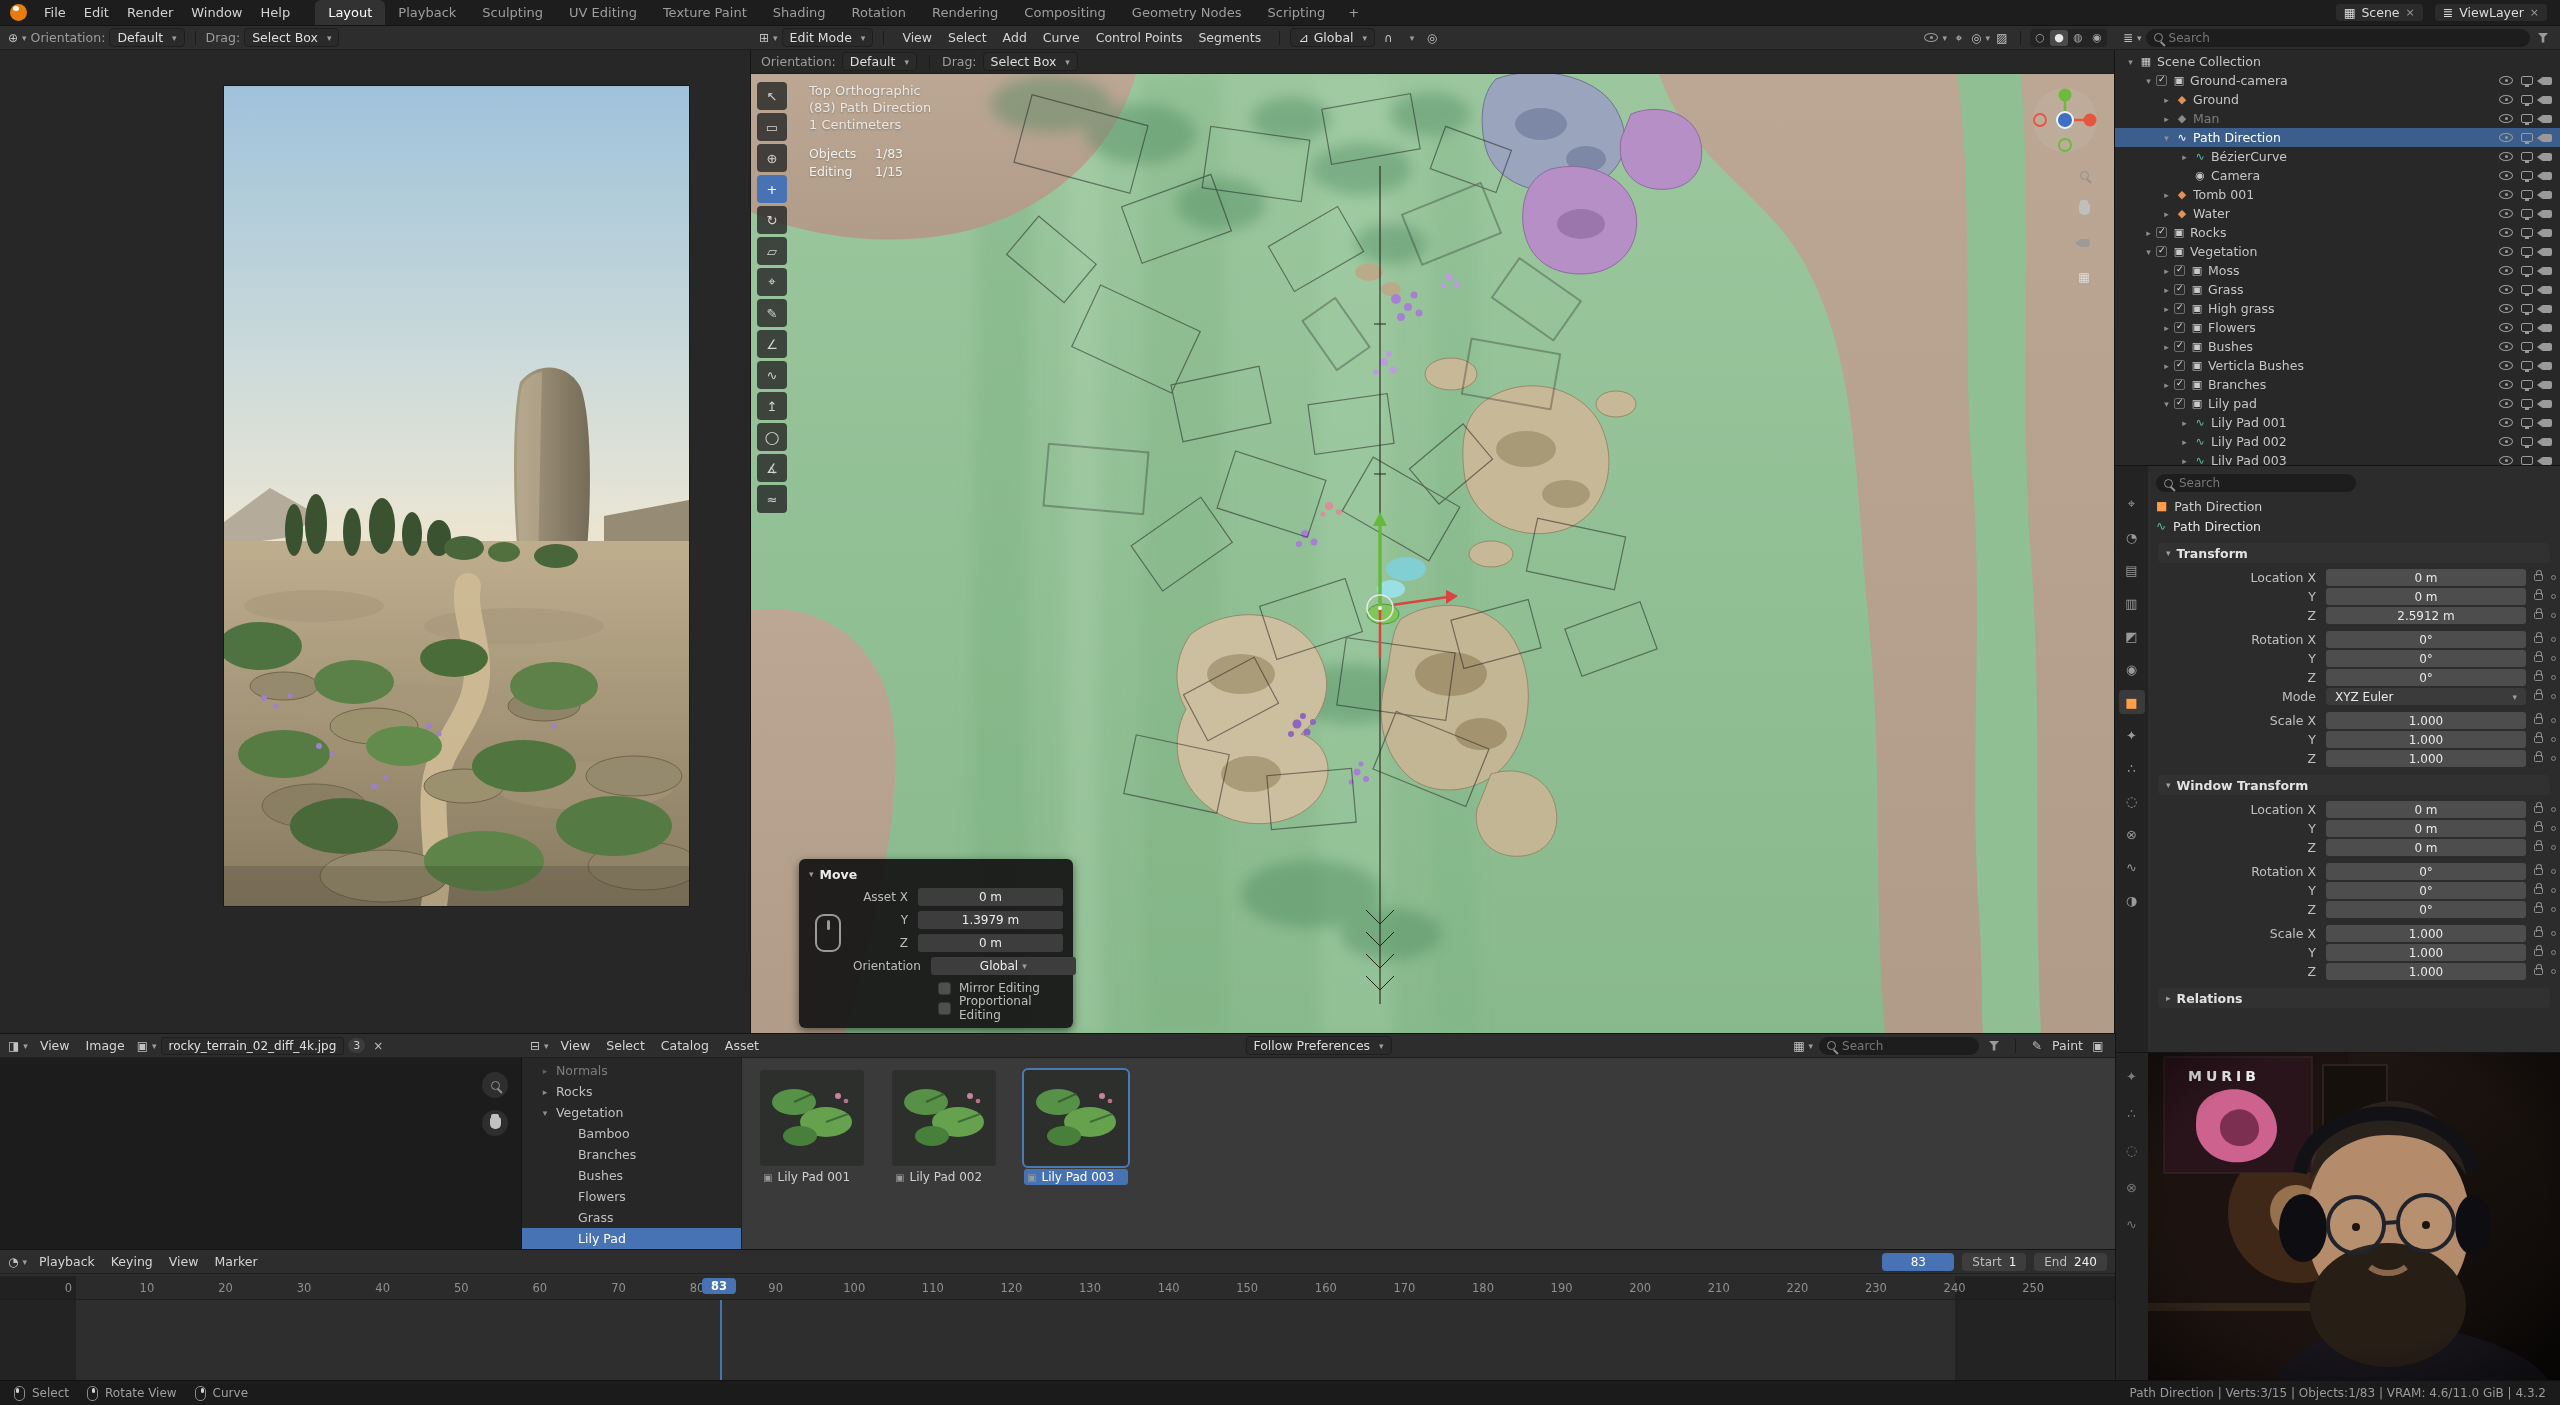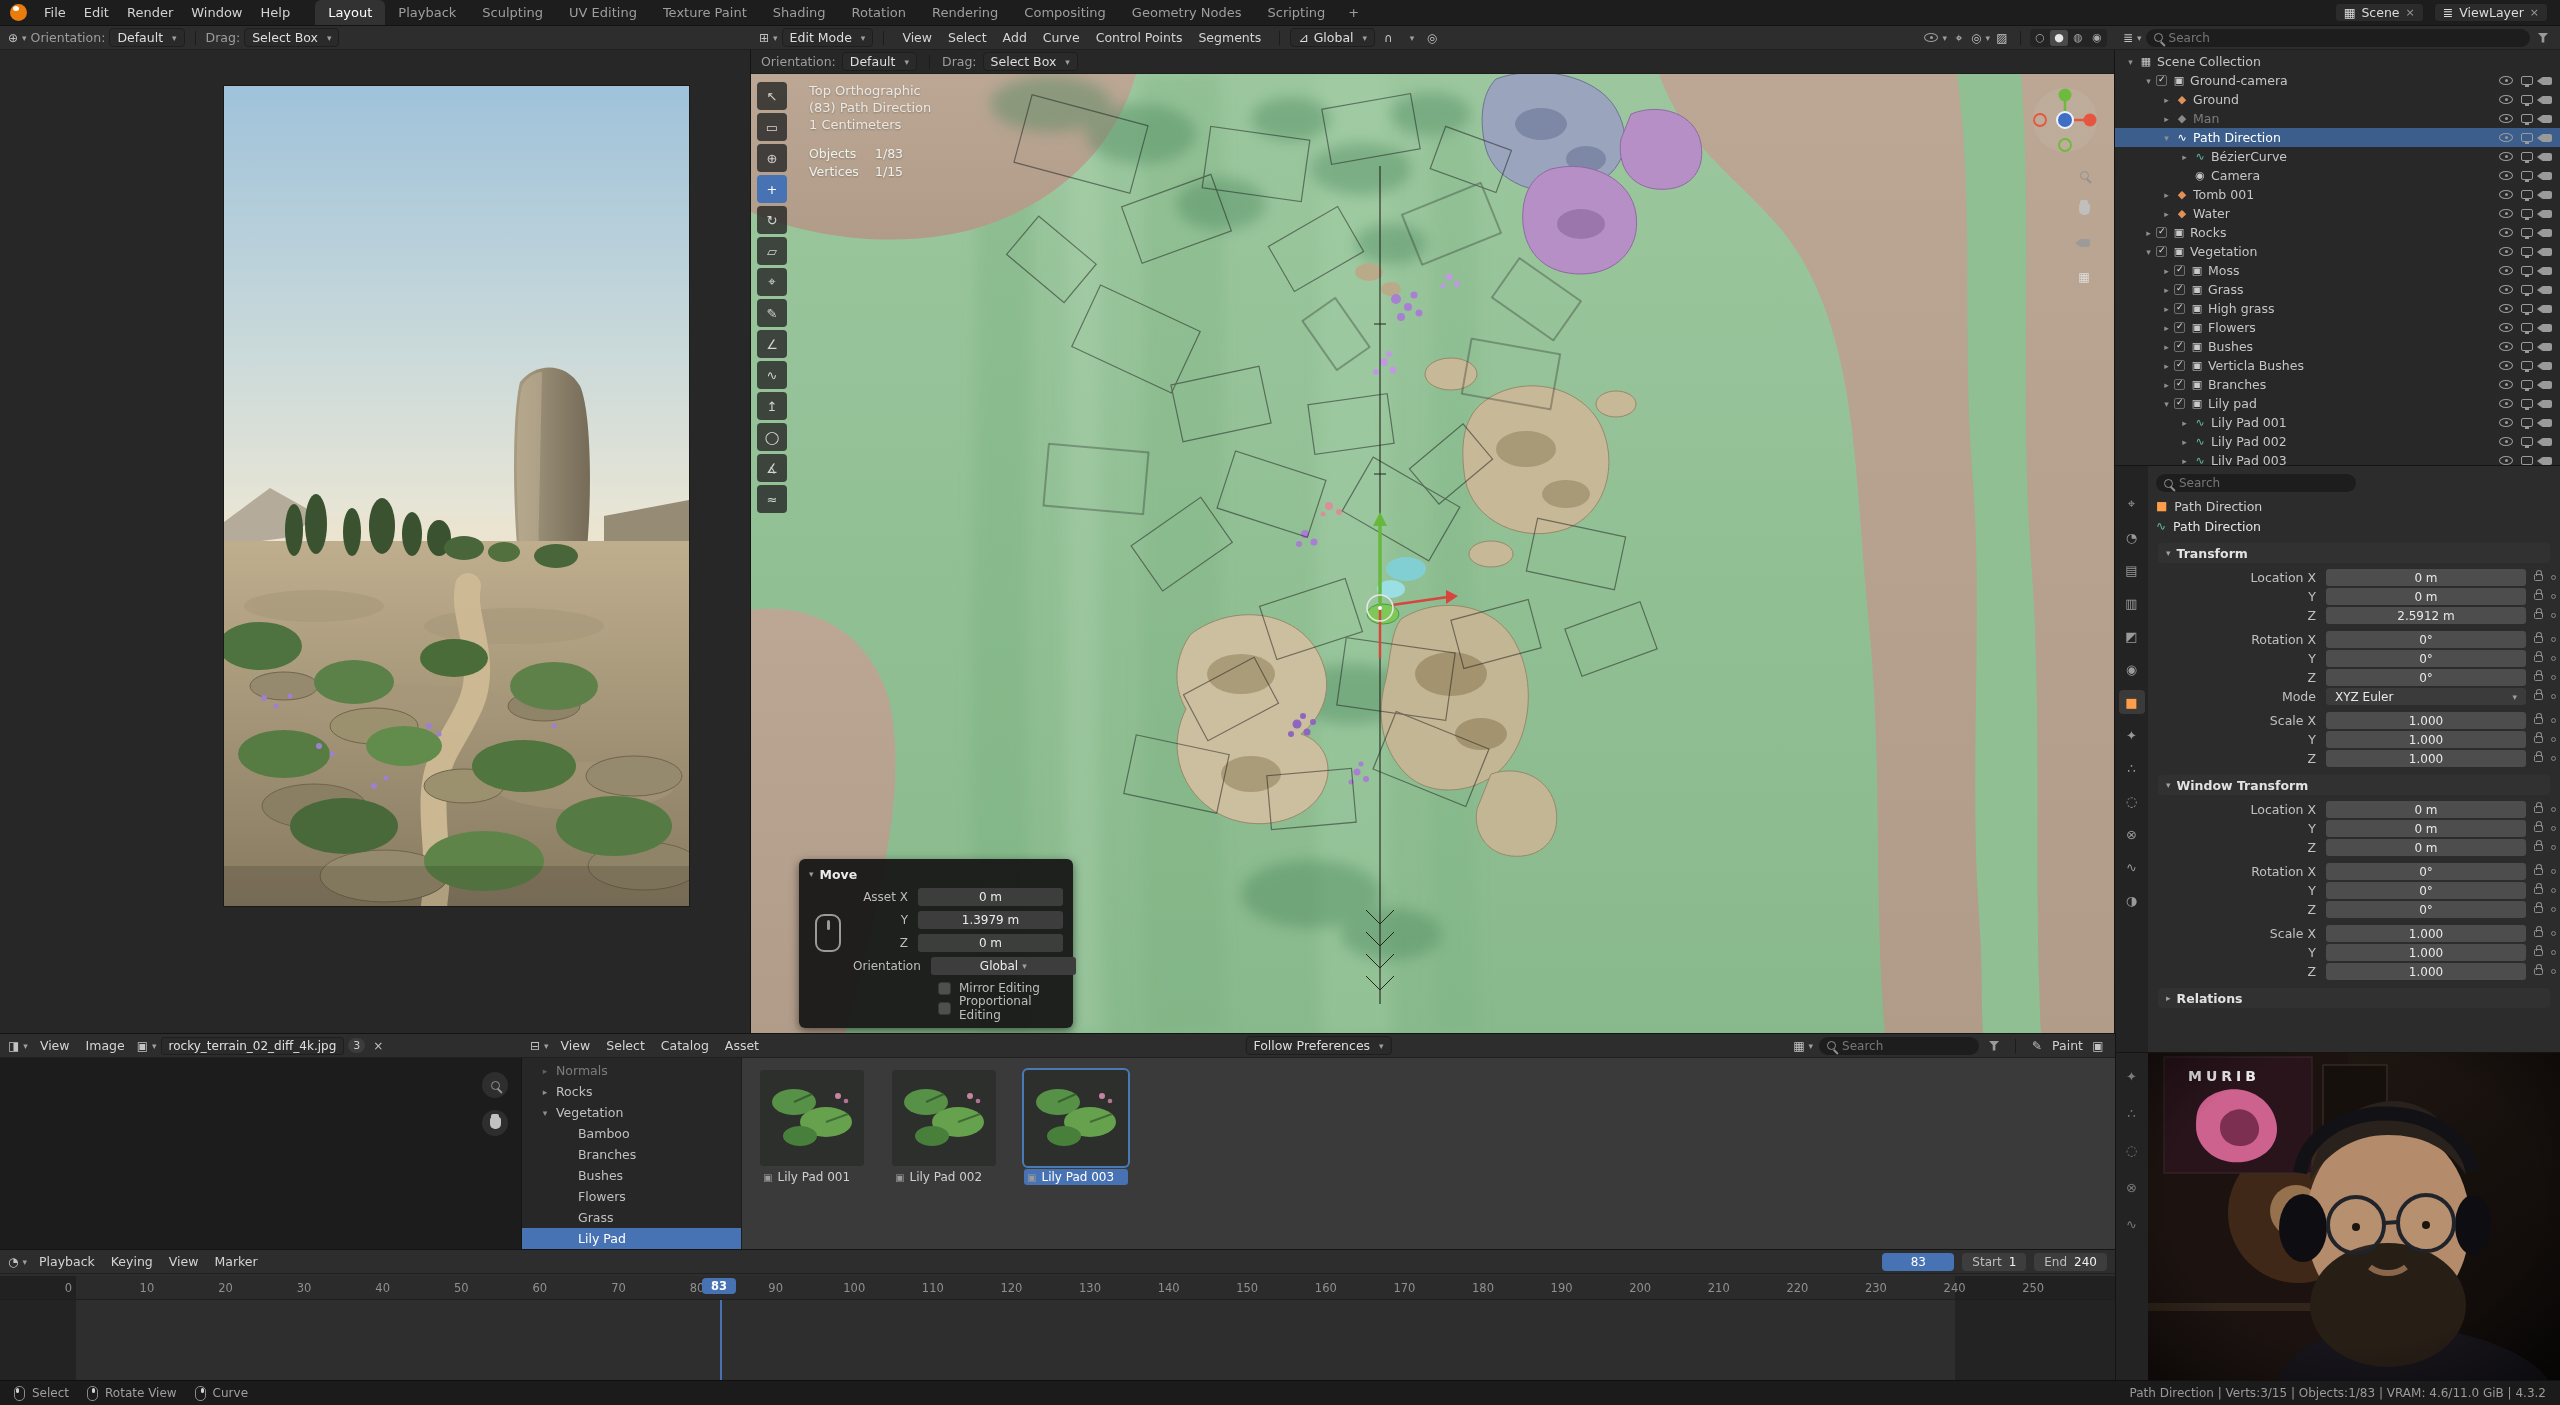--- a/index.html
+++ b/index.html
@@ -532,21 +532,21 @@
         </g>
       </svg>
 
       <div class="vp-text">
         <div>Top Orthographic</div>
         <div>(83) Path Direction</div>
         <div>1 Centimeters</div>
         <div class="vp-stats">
 
         <div><span class="sl">Objects</span><span>1/83</span></div>
-            <div><span class="sl">Vertices</span><span>1/15</span></div>
+            <div><span class="sl">Editing</span><span>1/15</span></div>
           </div>
       </div>
 
       <div class="vp-toolbar">
 
       <div class="vtool">
             <span>↖</span>
           </div>
           <div class="vtool">
             <span>▭</span>

